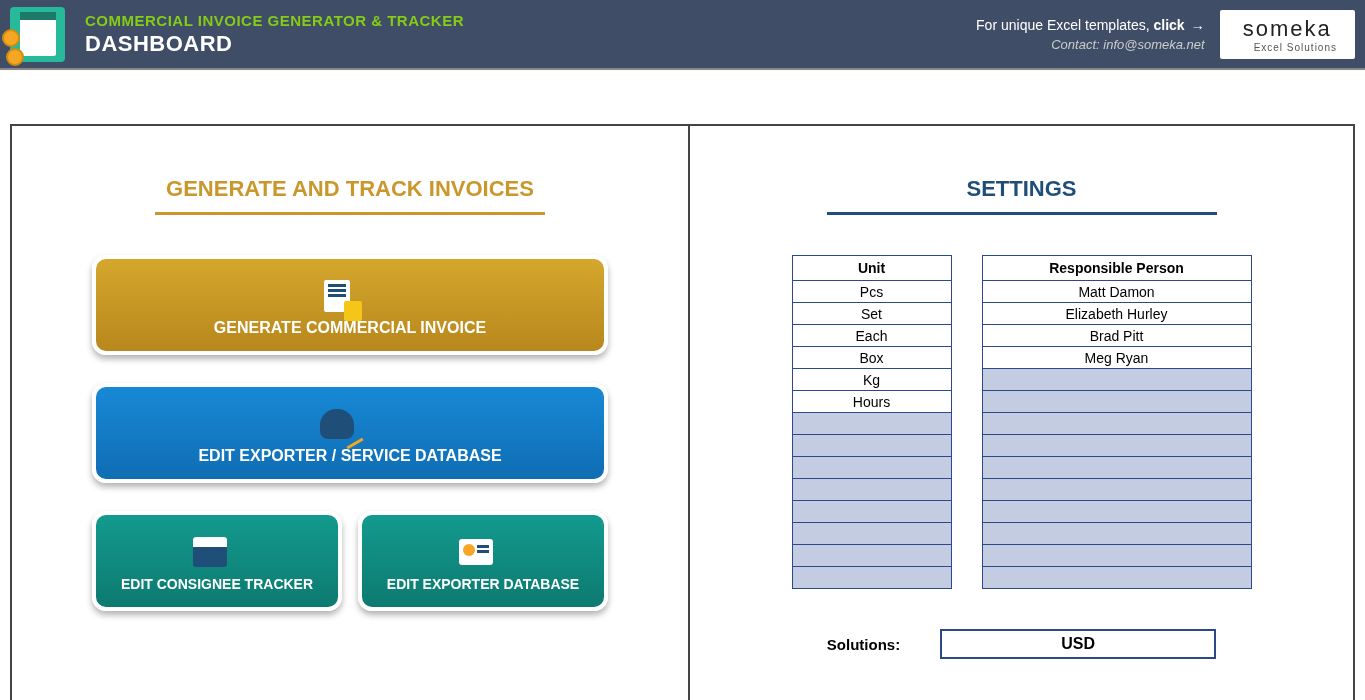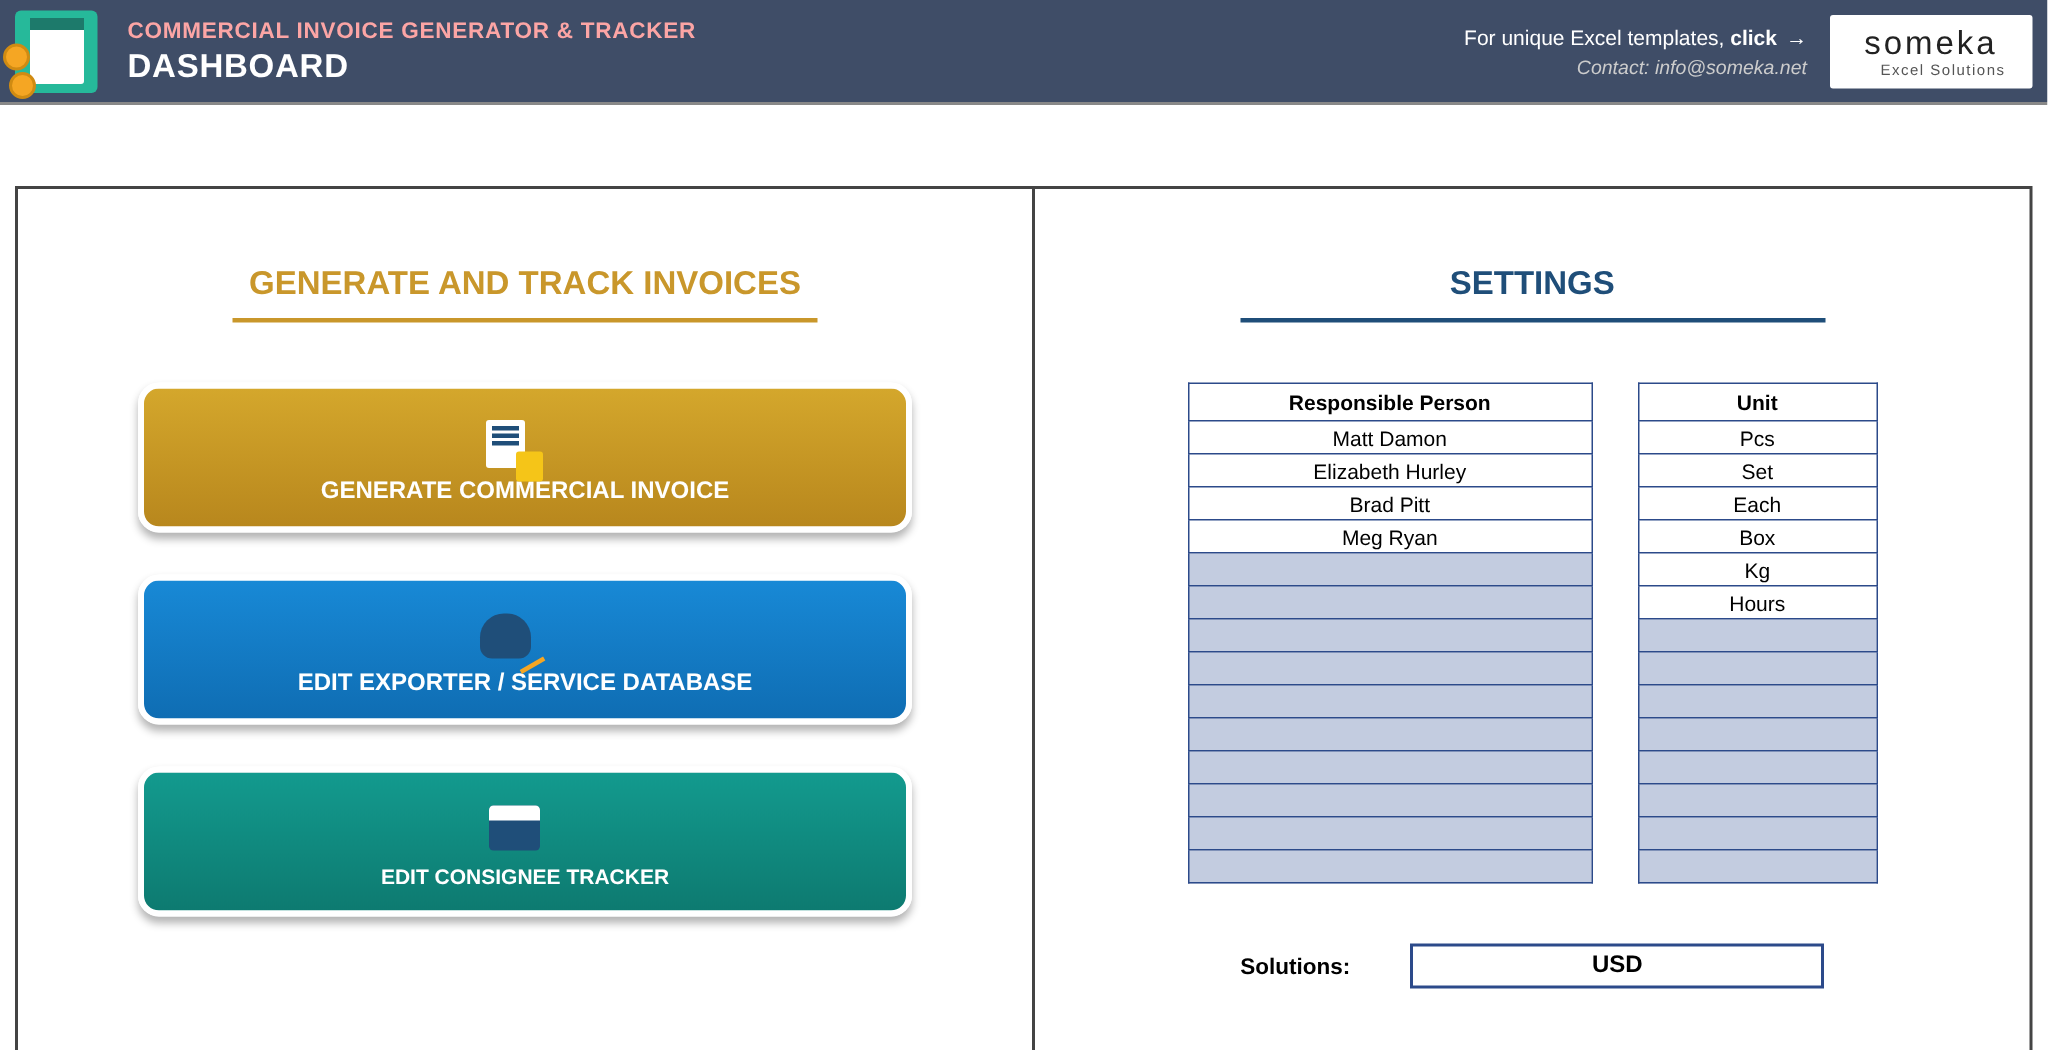--- a/index.html
+++ b/index.html
@@ -35,21 +35,21 @@
   .header-icon .sheet::before{
     content:""; position:absolute; top:0; left:0; right:0; height:8px; background:#1d7a6b;
   }
   .header-icon .coin{
     position:absolute; width:18px;height:18px;border-radius:50%; background:#f5a623; border:2px solid #d08b12;
   }
   .header-icon .coin.c1{ left:-8px; top:22px;}
   .header-icon .coin.c2{ left:-4px; bottom:-4px;}
   .header-text { flex:1; }
   .header-title {
-    color: #fca5a5;
+    color: #84cc16;
     font-size: 15px;
     font-weight: bold;
     letter-spacing: 0.5px;
   }
   .header-sub {
     color: #fff;
     font-size: 22px;
     font-weight: bold;
     margin-top: 2px;
     letter-spacing: 0.5px;
@@ -239,29 +239,86 @@
         <div class="label">EDIT EXPORTER / SERVICE DATABASE</div>
       </div>
       <div class="gap"></div>
       <div class="row2">
         <div class="big-btn btn-teal">
           <div class="icon">
               <div class="ic-shop"></div>
             </div>
           <div class="label">EDIT CONSIGNEE TRACKER</div>
         </div>
+        <div class="big-btn btn-teal">
+          <div class="icon">
+              <div class="ic-badge"></div>
+            </div>
+          <div class="label">EDIT EXPORTER DATABASE</div>
+        </div>
       </div>
       <div class="gap-sm"></div>
     </div>
   </div>
 
   <div class="panel panel-right">
     <div class="section-title blue">SETTINGS</div>
     <div class="settings-body">
       <div class="tables">
+        <table class="grid unit-tbl">
+          <tbody>
+              <tr>
+                <th>Unit</th>
+              </tr>
+          </tbody>
+            <tbody id="unit-body">
+              <tr>
+                <td>Pcs</td>
+              </tr>
+              <tr>
+                <td>Set</td>
+              </tr>
+              <tr>
+                <td>Each</td>
+              </tr>
+              <tr>
+                <td>Box</td>
+              </tr>
+              <tr>
+                <td>Kg</td>
+              </tr>
+              <tr>
+                <td>Hours</td>
+              </tr>
+              <tr>
+                <td class="filled"></td>
+              </tr>
+              <tr>
+                <td class="filled"></td>
+              </tr>
+              <tr>
+                <td class="filled"></td>
+              </tr>
+              <tr>
+                <td class="filled"></td>
+              </tr>
+              <tr>
+                <td class="filled"></td>
+              </tr>
+              <tr>
+                <td class="filled"></td>
+              </tr>
+              <tr>
+                <td class="filled"></td>
+              </tr>
+              <tr>
+                <td class="filled"></td>
+              </tr>
+            </tbody>
+        </table>
         <table class="grid person-tbl">
           <tbody>
               <tr>
                 <th>Responsible Person</th>
               </tr>
           </tbody>
             <tbody id="person-body">
               <tr>
                 <td>Matt Damon</td>
               </tr>
@@ -272,71 +329,20 @@
                 <td>Brad Pitt</td>
               </tr>
               <tr>
                 <td>Meg Ryan</td>
               </tr>
               <tr>
                 <td class="filled"></td>
               </tr>
               <tr>
                 <td class="filled"></td>
-              </tr>
-              <tr>
-                <td class="filled"></td>
-              </tr>
-              <tr>
-                <td class="filled"></td>
-              </tr>
-              <tr>
-                <td class="filled"></td>
-              </tr>
-              <tr>
-                <td class="filled"></td>
-              </tr>
-              <tr>
-                <td class="filled"></td>
-              </tr>
-              <tr>
-                <td class="filled"></td>
-              </tr>
-              <tr>
-                <td class="filled"></td>
-              </tr>
-              <tr>
-                <td class="filled"></td>
-              </tr>
-            </tbody>
-        </table>
-        <table class="grid unit-tbl">
-          <tbody>
-              <tr>
-                <th>Unit</th>
-              </tr>
-          </tbody>
-            <tbody id="unit-body">
-              <tr>
-                <td>Pcs</td>
-              </tr>
-              <tr>
-                <td>Set</td>
-              </tr>
-              <tr>
-                <td>Each</td>
-              </tr>
-              <tr>
-                <td>Box</td>
-              </tr>
-              <tr>
-                <td>Kg</td>
-              </tr>
-              <tr>
-                <td>Hours</td>
               </tr>
               <tr>
                 <td class="filled"></td>
               </tr>
               <tr>
                 <td class="filled"></td>
               </tr>
               <tr>
                 <td class="filled"></td>
               </tr>

